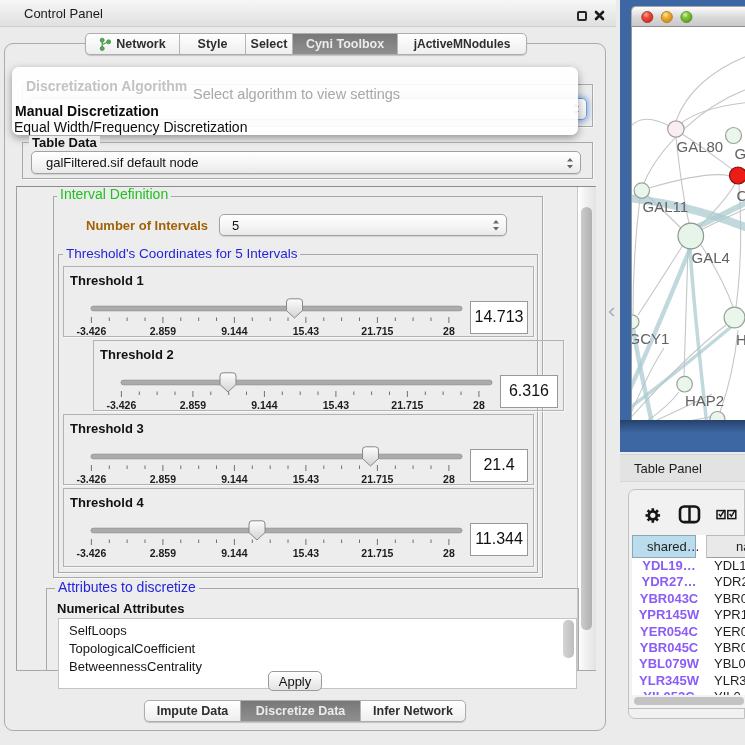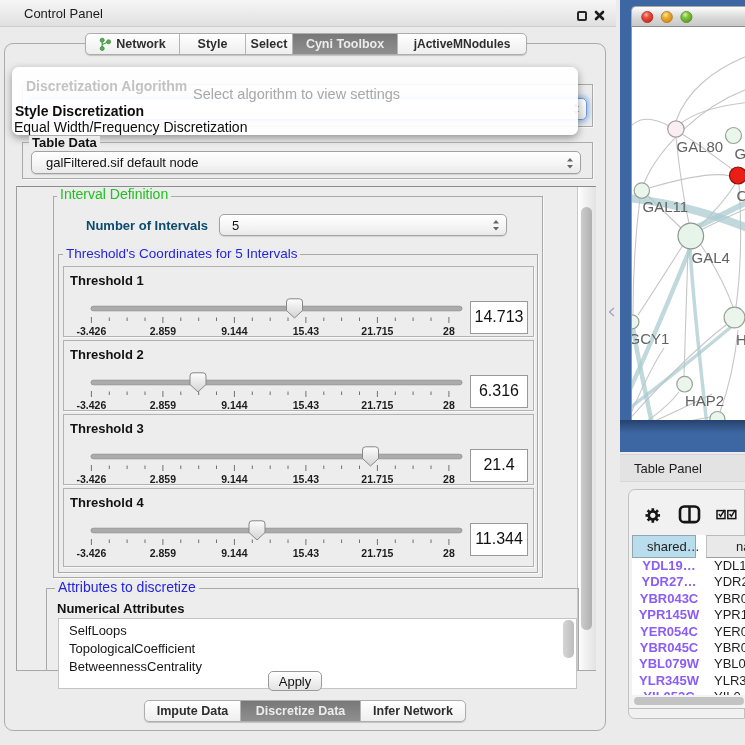--- a/index.html
+++ b/index.html
@@ -62,21 +62,21 @@
        border-color:#6f9bd4;box-shadow:0 0 5px 2px rgba(80,140,220,.55);">
     <div class="arrows"><svg width="10" height="20" viewBox="0 0 10 20">
       <path d="M2 8 L5 4.6 L8 8 Z M2 12 L5 15.4 L8 12 Z" fill="#777"></path>
         </svg></div>
   </div>
 
   <div class="abs" style="left:12px;top:67px;width:566px;height:68px;background:rgba(255,255,255,.92);
        border-radius:7px;box-shadow:0 3px 8px rgba(0,0,0,.38);"></div>
   <div class="abs" style="left:26px;top:78px;font-size:14px;font-weight:bold;color:#c3c3c3;">Discretization Algorithm</div>
   <div class="abs" style="left:193px;top:86px;font-size:14.5px;color:#a8a8a8;">Select algorithm to view settings</div>
-  <div class="abs" style="left:15px;top:102.5px;font-size:14px;font-weight:bold;color:#0d0d0d;">Style Discretization</div>
+  <div class="abs" style="left:15px;top:102.5px;font-size:14px;font-weight:bold;color:#0d0d0d;">Manual Discretization</div>
   <div class="abs" style="left:14px;top:118.5px;font-size:14px;color:#0d0d0d;">Equal Width/Frequency Discretization</div>
 
   <div class="gbox" style="left:22px;top:142px;width:569px;height:35px;"></div>
   <div class="gtitle" style="left:29px;top:136px;font-weight:bold;color:#111;">Table Data</div>
   <div class="combo" style="left:31px;top:151px;width:548px;height:21px;">
     <div class="tx">galFiltered.sif default node</div>
     <div class="arrows" style="top:1px;"><svg width="10" height="20" viewBox="0 0 10 20">
       <path d="M2 8.4 L5 5 L8 8.4 Z M2 12 L5 15.4 L8 12 Z" fill="#666"></path>
         </svg></div>
   </div>
@@ -86,21 +86,21 @@
        box-sizing:border-box;background:#ededed;"></div>
 
   <div class="abs" style="left:577px;top:187px;width:18px;height:483px;
        background:linear-gradient(90deg,#ffffff,#f2f2f2 40%,#e3e3e3);border-left:1px solid #c9c9c9;"></div>
   <div class="abs" style="left:581px;top:207px;width:11px;height:423px;border-radius:5.5px;
        background:linear-gradient(90deg,#cccccc,#b0b0b0);"></div>
 
   <div class="gbox" style="left:53px;top:196px;width:488px;height:380px;"></div>
   <div class="gtitle" style="left:57px;top:188px;color:#1fc11f;font-size:14px;">Interval Definition</div>
 
-  <div class="abs" style="left:86px;top:218px;font-size:13px;font-weight:bold;color:#0c4a6e;">Number of Intervals</div>
+  <div class="abs" style="left:86px;top:218px;font-size:13px;font-weight:bold;color:#a16207;">Number of Intervals</div>
   <div class="combo" style="left:219px;top:214px;width:286px;height:20px;">
     <div class="tx" style="left:12px;">5</div>
     <div class="arrows" style="top:0;"><svg width="10" height="20" viewBox="0 0 10 20">
       <path d="M2 8.4 L5 5 L8 8.4 Z M2 12 L5 15.4 L8 12 Z" fill="#666"></path>
         </svg></div>
   </div>
 
   <div class="gbox" style="left:58px;top:254px;width:478px;height:317px;"></div>
   <div class="gtitle" style="left:63px;top:246.5px;color:#2424dd;font-size:13.5px;">Threshold's Coordinates for 5 Intervals</div>
 
@@ -119,21 +119,21 @@
       <text x="27.4" y="67.5" text-anchor="middle" font-size="10.5" font-weight="bold" fill="#1c1c1c">-3.426</text>
       <text x="98.9" y="67.5" text-anchor="middle" font-size="10.5" font-weight="bold" fill="#1c1c1c">2.859</text>
       <text x="170.4" y="67.5" text-anchor="middle" font-size="10.5" font-weight="bold" fill="#1c1c1c">9.144</text>
       <text x="241.9" y="67.5" text-anchor="middle" font-size="10.5" font-weight="bold" fill="#1c1c1c">15.43</text>
       <text x="313.4" y="67.5" text-anchor="middle" font-size="10.5" font-weight="bold" fill="#1c1c1c">21.715</text>
       <text x="384.9" y="67.5" text-anchor="middle" font-size="10.5" font-weight="bold" fill="#1c1c1c">28</text>
       <path d="M222.5 35 Q222.5 31.8 225.5 31.8 L235.5 31.8 Q238.5 31.8 238.5 35 L238.5 43.5 L230.5 51 L222.5 43.5 Z" fill="url(#thg0)" stroke="#878787" stroke-width="1"></path>
     </svg>
     <div class="val">14.713</div>
   </div>
-  <div class="thpanel" style="top:340px;">
+  <div class="thpanel" style="top:340px;margin-left:30px;">
     <div class="tt">Threshold 2</div>
     <svg width="469" height="69" viewBox="0 0 469 69" style="position:absolute;left:0;top:0;">
       <defs>
         <linearGradient id="thg1" x1="0" y1="0" x2="0" y2="1">
           <stop offset="0" stop-color="#fdfdfd"></stop>
             <stop offset="1" stop-color="#d3d3d3"></stop>
         </linearGradient>
       </defs>
       <rect x="27" y="39.2" width="371" height="4.6" rx="2.3" fill="#ababab" stroke="#8d8d8d" stroke-width="0.8"></rect>
       <path d="M45.3 50.5V54 M63.1 50.5V54 M81.0 50.5V54 M116.8 50.5V54 M134.7 50.5V54 M152.5 50.5V54 M188.3 50.5V54 M206.2 50.5V54 M224.0 50.5V54 M259.8 50.5V54 M277.6 50.5V54 M295.5 50.5V54 M331.3 50.5V54 M349.1 50.5V54 M367.0 50.5V54" stroke="#707070" stroke-width="1"></path>

